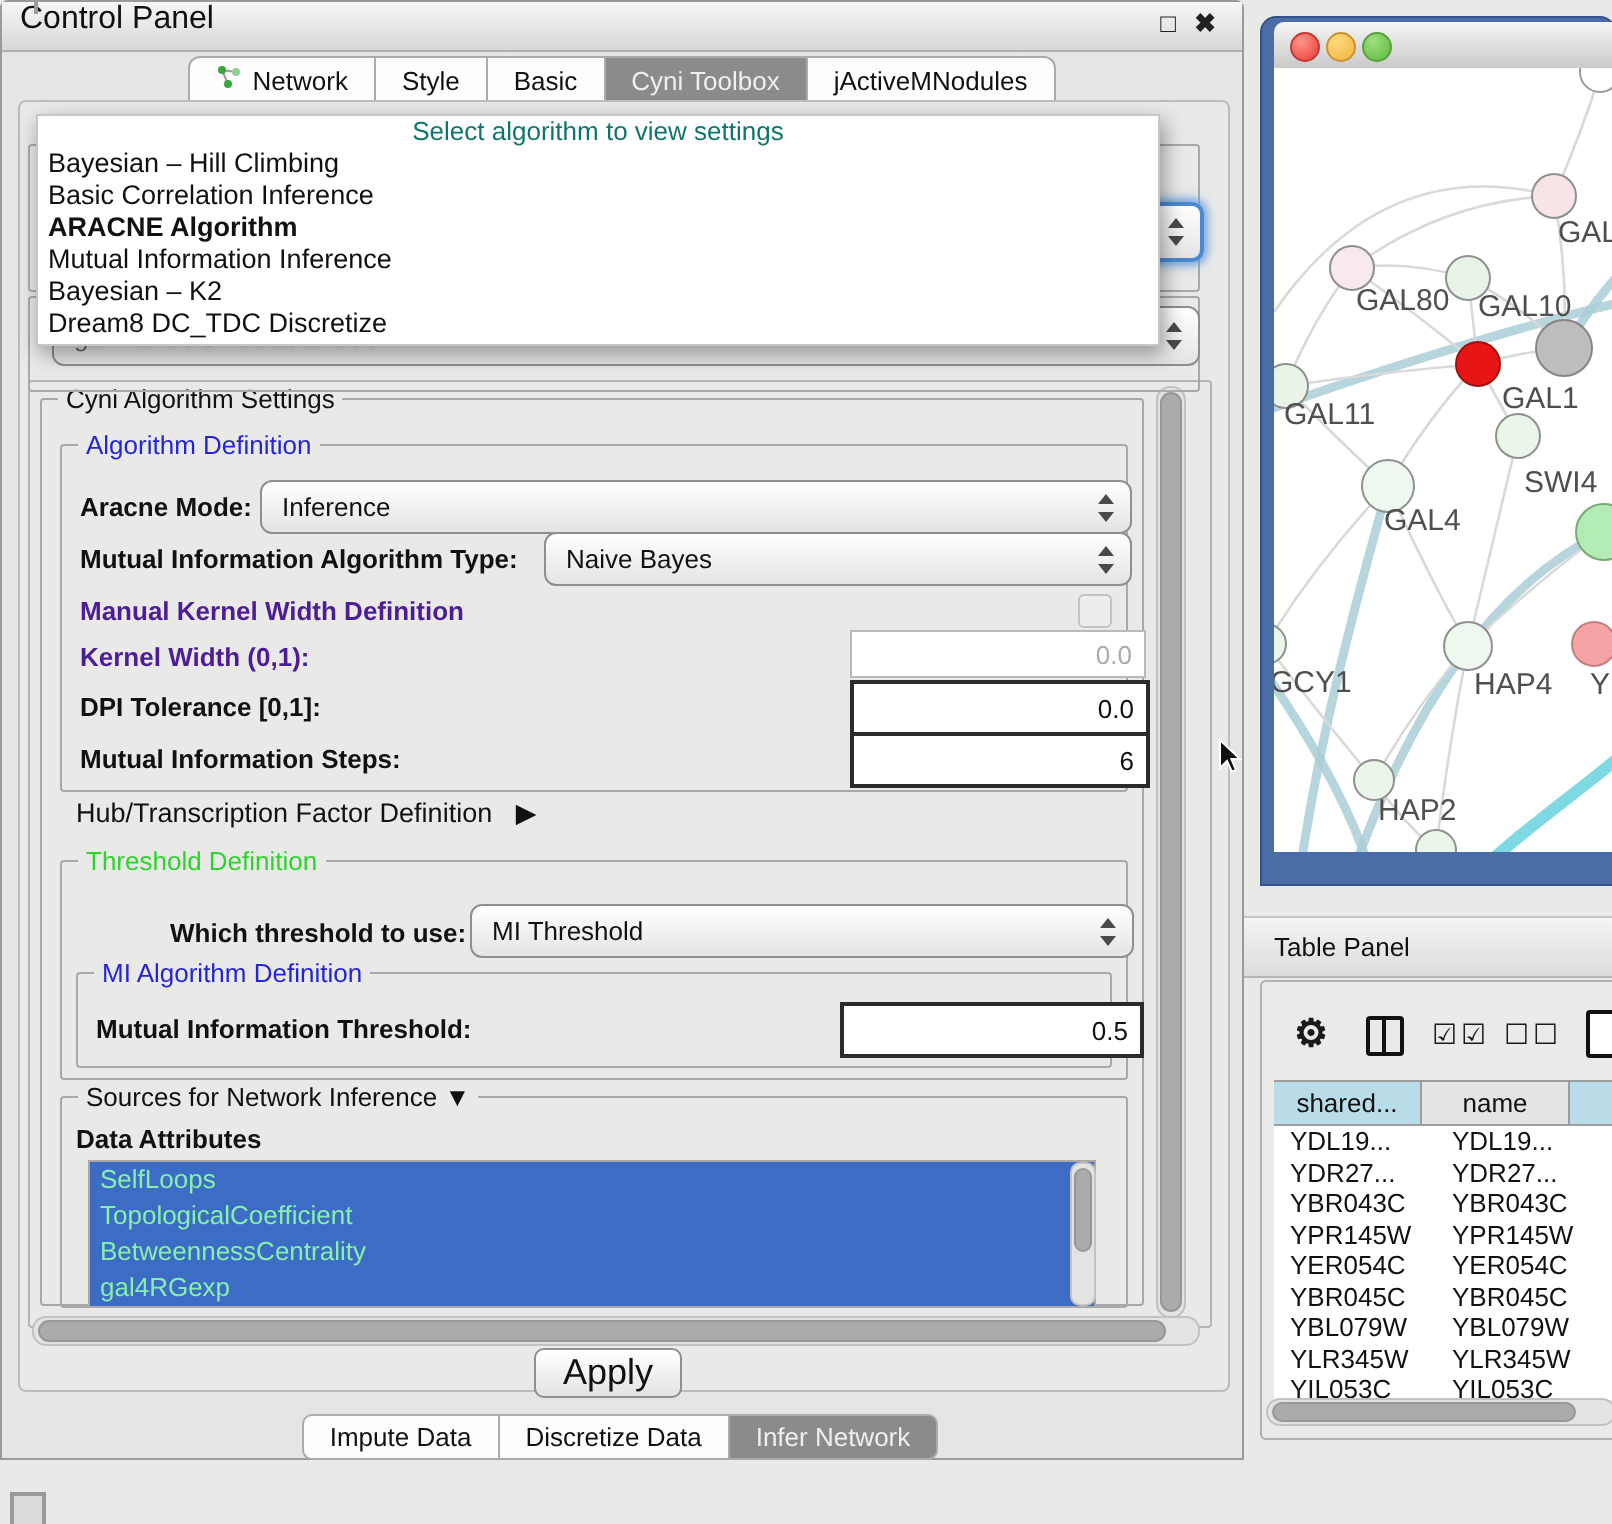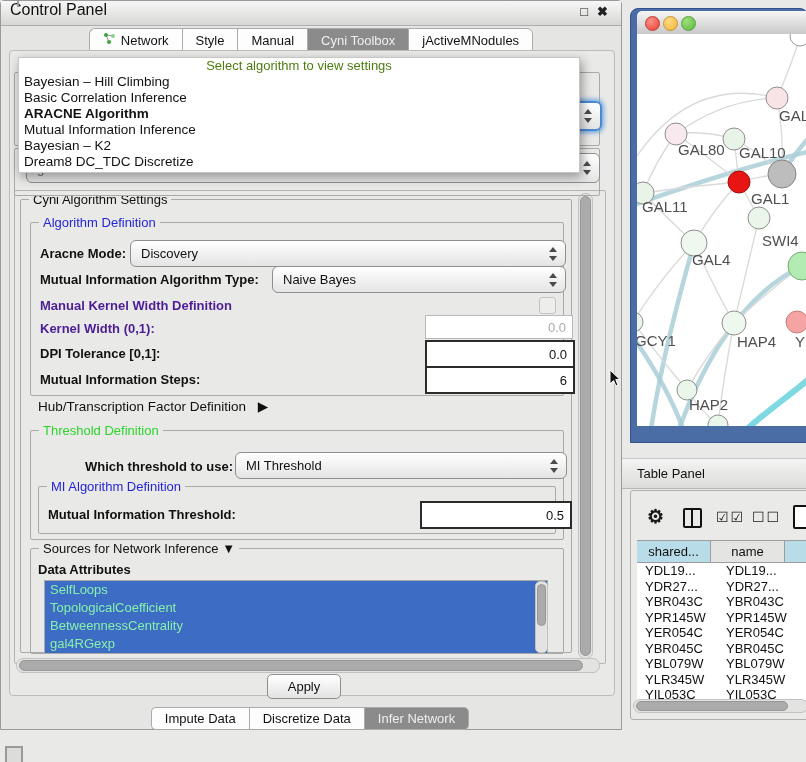--- a/index.html
+++ b/index.html
@@ -37,25 +37,25 @@
   .spin{position:absolute;right:7px;top:50%;margin-top:-7px;width:9px;height:14px}
   .spin:before{content:"";position:absolute;top:0;left:0;border-left:4px solid transparent;
          border-right:4px solid transparent;border-bottom:5px solid #4a4a4a}
   .spin:after{content:"";position:absolute;bottom:0;left:0;border-left:4px solid transparent;
          border-right:4px solid transparent;border-top:5px solid #4a4a4a}
   .field{position:absolute;background:#fff;border:2px solid #2b2b2b;font-size:13px;
          display:flex;align-items:center;justify-content:flex-end;padding-right:6px}
   .field.dis{border:1px solid #b9b9b9;color:#ababab}
   .chk{position:absolute;width:15px;height:15px;border:1px solid #c3c3c3;border-radius:3px;background:#ededeb}
   .btn{position:absolute;background:linear-gradient(#ffffff,#e3e3e3);border:1px solid #8f8f8f;
-       border-radius:5px;font-size:13px;display:flex;align-items:center;justify-content:center}
+       border-radius:5px;font-size:18px;display:flex;align-items:center;justify-content:center}
   
   #dd{position:absolute;left:18px;top:57px;width:560px;height:114px;background:#fff;
       border:1px solid #c6c6c6;box-shadow:2px 4px 10px rgba(0,0,0,.38);z-index:50;overflow:hidden}
-  #dd .hdr{height:16px;text-align:center;color:#4d7c0f;font-size:13px;line-height:16px}
+  #dd .hdr{height:16px;text-align:center;color:#0f766e;font-size:13px;line-height:16px}
   .dd-item{font-size:13.5px;line-height:15.9px;padding-left:5px;white-space:nowrap}
   .dd-item.sel{font-weight:bold}
   
   #src-list{position:absolute;left:44px;top:580px;width:502px;height:72px;background:#fff;
             border:1px solid #a9a9a9;overflow:hidden}
   .src-item{height:18px;line-height:18px;background:#3d6cc4;color:#86efac;font-size:13px;padding-left:5px}
   
   .sb{position:absolute;background:#e3e3e1;border:1px solid #c2c2c2;border-radius:7px}
   .sb .thumb{position:absolute;background:#ababab;border:1px solid #979797;border-radius:7px}
   
@@ -105,21 +105,21 @@
               <circle cx="3" cy="3" r="2" fill="#3aa53a"></circle>
               <circle cx="10" cy="4" r="2" fill="#8fd08f"></circle>
               <circle cx="6" cy="10" r="2" fill="#3aa53a"></circle>
             </svg></span>
           <span>Network</span>
         </div>
         <div class="tab">
           <span>Style</span>
         </div>
         <div class="tab">
-          <span>Manual</span>
+          <span>Basic</span>
         </div>
         <div class="tab sel">
           <span>Cyni Toolbox</span>
         </div>
         <div class="tab">
           <span>jActiveMNodules</span>
         </div>
       </div>
 
     <div class="cpanel" style="left:8px;top:49px;width:604px;height:644px"></div>
@@ -154,21 +154,21 @@
 
   <div class="gbox" style="left:20px;top:199px;width:550px;height:452px">
     <span class="gtitle">Cyni Algorithm Settings</span>
   </div>
 
   <div class="gbox" style="left:30px;top:222px;width:532px;height:172px">
     <span class="gtitle blue">Algorithm Definition</span>
   </div>
   <div class="lbl" style="left:40px;top:246px">Aracne Mode:</div>
   <div class="combo" style="left:130px;top:240px;width:424px;height:25px">
-    <span>Discovery</span>
+    <span>Inference</span>
     <span class="spin"></span>
   </div>
   <div class="lbl" style="left:40px;top:272px">Mutual Information Algorithm Type:</div>
   <div class="combo" style="left:272px;top:266px;width:282px;height:25px">
     <span>Naive Bayes</span>
     <span class="spin"></span>
   </div>
   <div class="lbl dis" style="left:40px;top:298px">Manual Kernel Width Definition</div>
   <div class="chk" style="left:539px;top:297px"></div>
   <div class="lbl dis" style="left:40px;top:321px">Kernel Width (0,1):</div>

